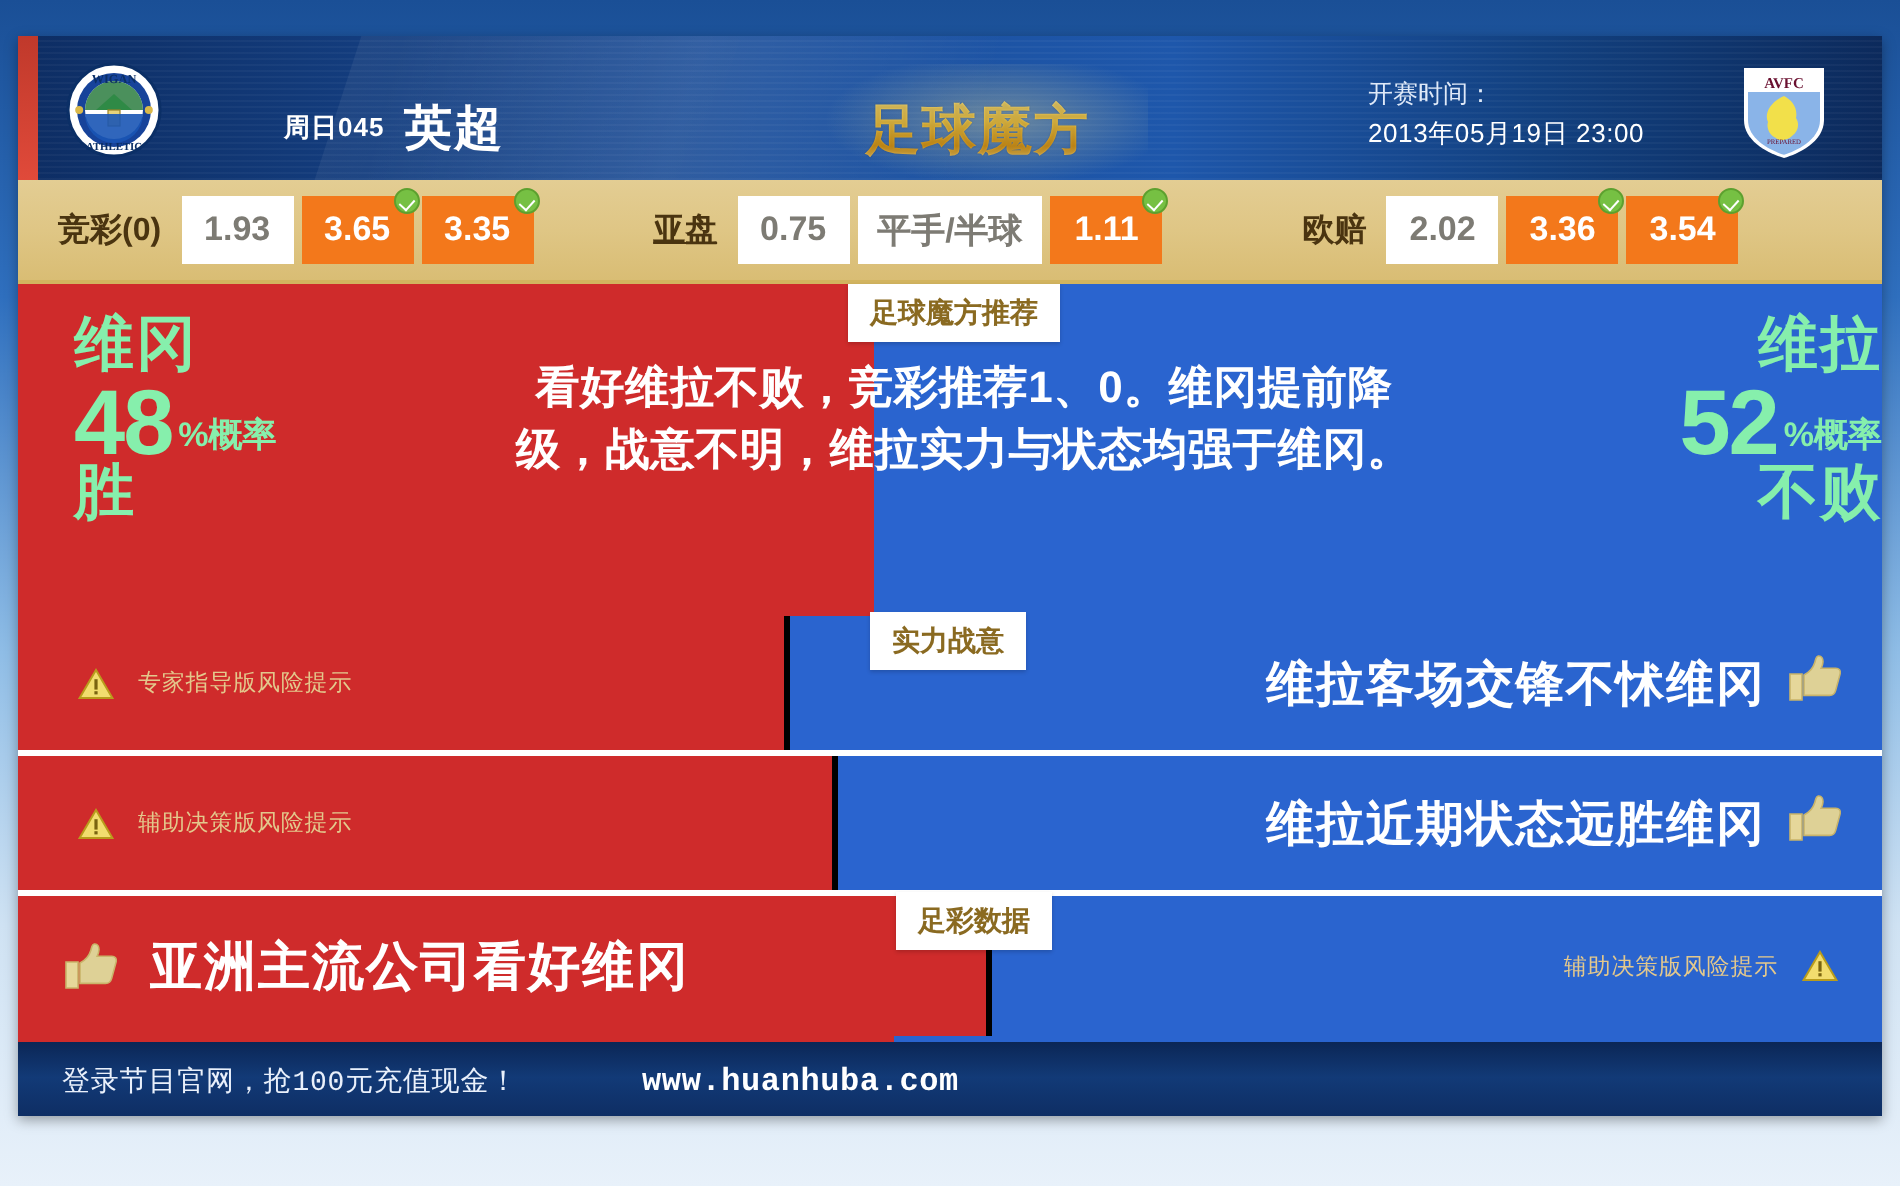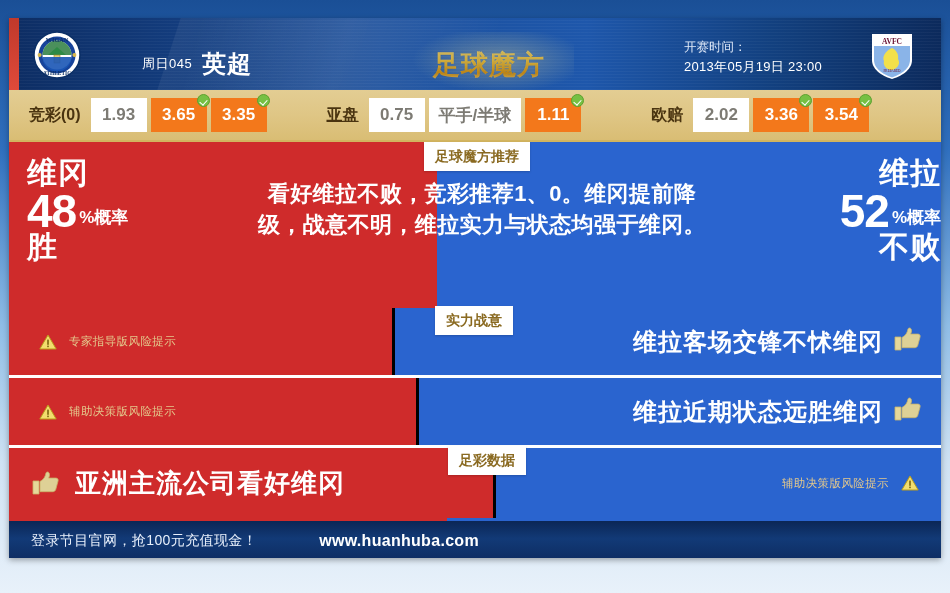--- a/index.html
+++ b/index.html
@@ -43,21 +43,21 @@
   }
   .red-edge {
     position:absolute; left:0; top:0; width:10px; height:72px;
     background: linear-gradient(180deg,#c0392b,#e04a3a);
   }
   .crest-left {
     position:absolute; left:24px; top:13px; width:48px; height:48px;
   }
   .match-label {
     position:absolute; left:133px; top:46px;
-    font-size:13px; color:#ffffff; font-weight:normal; letter-spacing:.5px;
+    font-size:13px; color:#ffffff; font-weight:bold; letter-spacing:.5px;
     transform: translateY(-50%);
     text-align: right;
   }
   .league-name {
     position:absolute; left:193px; top:46px; transform: translateY(-50%);
     font-size:24px; color:#ffffff; font-weight:bold; letter-spacing:1px;
   }
   .brand-logo {
     position:absolute; left:415px; top:27px; width:130px; height:40px;
     display:flex; align-items:center; justify-content:center;
@@ -110,21 +110,21 @@
   }
   .chip .tick::after{
     content:""; position:absolute; left:3px; top:2.5px; width:4px; height:6px;
     border:solid #ffffff; border-width:0 1.6px 1.6px 0; transform:rotate(42deg);
   }
 
   
   .reco { position:relative; height:166px; display:flex; }
   .reco-left  { width:428px; background:#cf2b2b; position:relative; }
   .reco-right { flex:1; background:#2a64cf; position:relative; }
-  .team-block { position:absolute; color:#ffffff; }
+  .team-block { position:absolute; color:#86efac;margin-left:10px; }
   .team-left  { left:18px; top:14px; text-align:left; }
   .team-right { right:0; top:14px; text-align:right; }
   .team-name { font-size:30px; font-weight:bold; line-height:1.12; letter-spacing:1px; }
   .pct-row { display:flex; align-items:flex-end; line-height:1; margin-top:-2px; }
   .team-right .pct-row { justify-content:flex-end; }
   .pct-num { font-size:46px; font-weight:bold; letter-spacing:-1px; }
   .pct-tail { font-size:17px; font-weight:bold; padding-bottom:8px; padding-left:3px; white-space:nowrap; }
   .team-verdict { font-size:30px; font-weight:bold; line-height:1.12; margin-top:-4px; letter-spacing:1px; }
 
   .reco-text {
@@ -165,21 +165,21 @@
     display:flex; align-items:center; gap:14px; padding-left:22px;
   }
   .thumb { width:30px; height:26px; flex:none; }
   .thumb svg { display:block; }
   .badge-row { position:absolute; top:-2px; }
 
   
   .footer {
     position:relative; height:46px; width:100%;
     background: linear-gradient(180deg,#0a2350 0%,#123a77 45%,#0d2a5e 100%);
-    display:flex; align-items:center; overflow:hidden;
+    display:flex; align-items:center; overflow:hidden;font-family:Liberation Mono, monospace;
   }
   .footer::before{
     content:""; position:absolute; left:0; right:0; top:0; height:3px;
     background: linear-gradient(90deg,#cf2b2b 0 47%, #2a64cf 47% 100%);
   }
   .foot-left { margin-left:22px; color:#e9f0fb; font-size:14px; letter-spacing:.4px; }
   .foot-url  { margin-left:62px; color:#ffffff; font-size:16px; font-weight:bold; letter-spacing:.3px; }
 </style>
 </head>
 <body>

